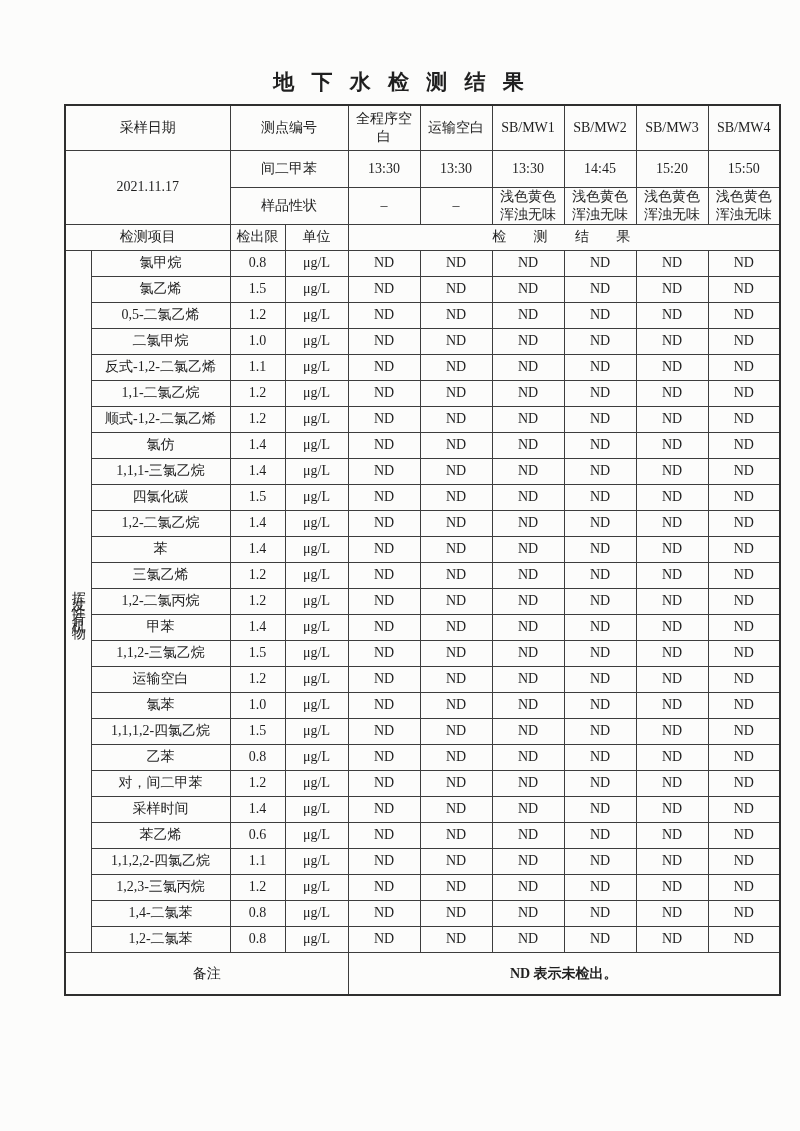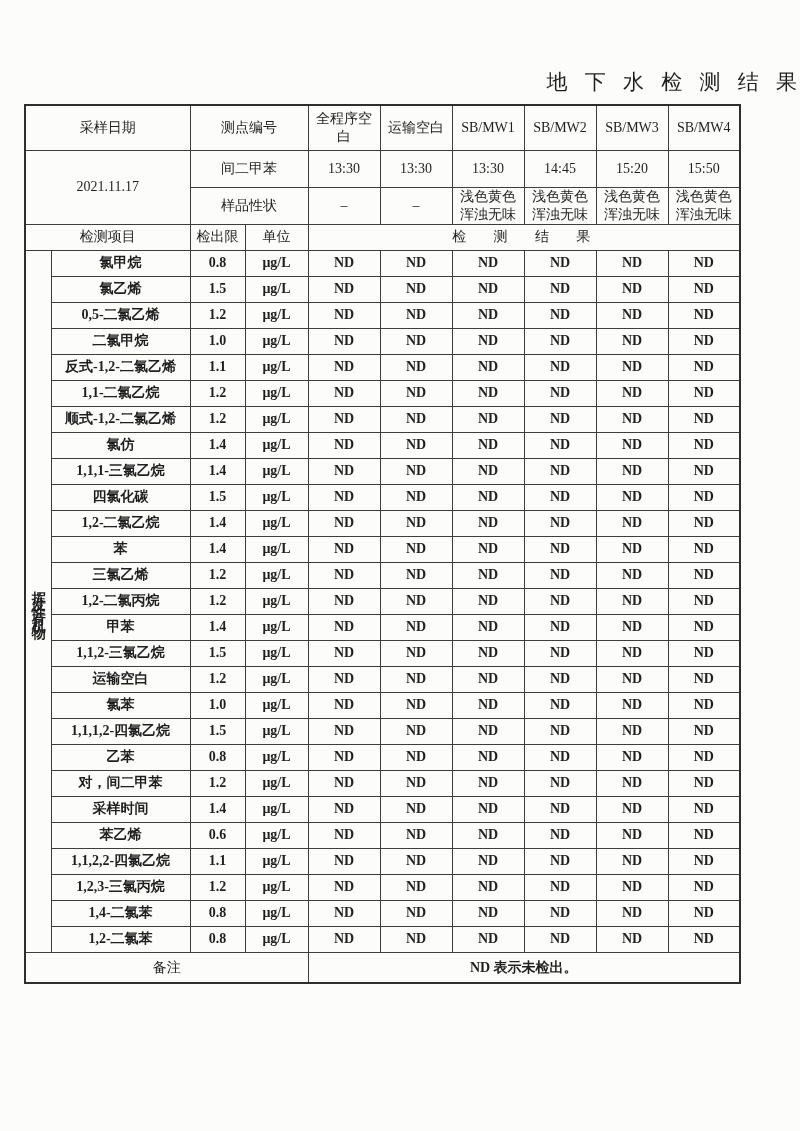--- a/index.html
+++ b/index.html
@@ -19,48 +19,48 @@
     padding-top: 58px;
   }
   .doc-header {
     display: flex;
     justify-content: space-between;
     margin: 0 88px 0 90px;
     font-size: 14px;
     letter-spacing: 0.5px;
   }
   .doc-title {
-    text-align: right;
+    text-align: center;
     font-size: 21px;
-    font-weight: normal;
+    font-weight: bold;
     margin: 10px 0 8px 0;
     letter-spacing: 3px;
     word-spacing: 6px;
   }
   table.results {
     border-collapse: collapse;
     table-layout: fixed;
     width: 715px;
-    margin-left: 24px;
+    margin-left: 64px;
     border: 2px solid #2e2e2e;
   }
   table.results td {
     border: 1px solid #3d3d3d;
     text-align: center;
     vertical-align: middle;
     padding: 0 2px;
     font-size: 14px;
     overflow: hidden;
   }
   tr.r-head1 { height: 45px; }
   tr.r-head2 { height: 37px; }
   tr.r-head3 { height: 37px; }
   tr.r-head4 { height: 26px; font-family: Liberation Mono, monospace; }
-  tr.chem-row { height: 26px; font-weight: bold; }
-  tr.r-remark { height: 31px; }
+  tr.chem-row { height: 26px; }
+  tr.r-remark { height: 43px; }
   td.station-head { font-size: 14px; line-height: 1.25; }
   td.time-cell, td.limit-cell, td.result-cell {
     font-size: 13.5px;
     font-family: "Liberation Serif", "DejaVu Serif", serif;
   }
   td.char-cell {
     font-size: 13px;
     line-height: 1.3;
     padding: 0 3px;
   }

